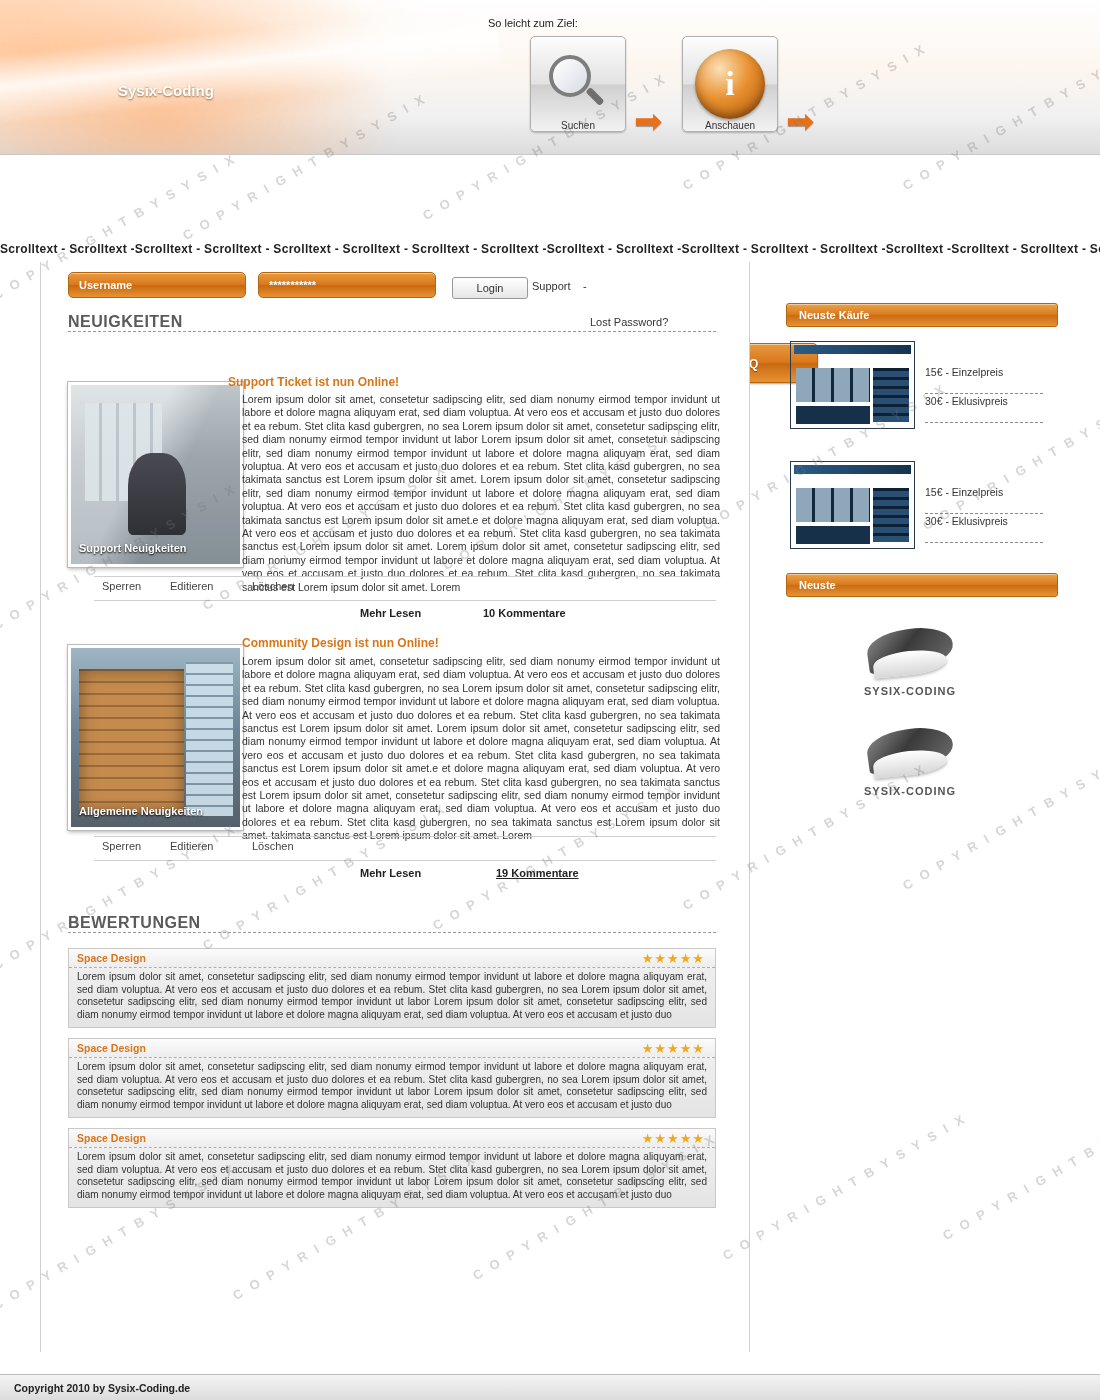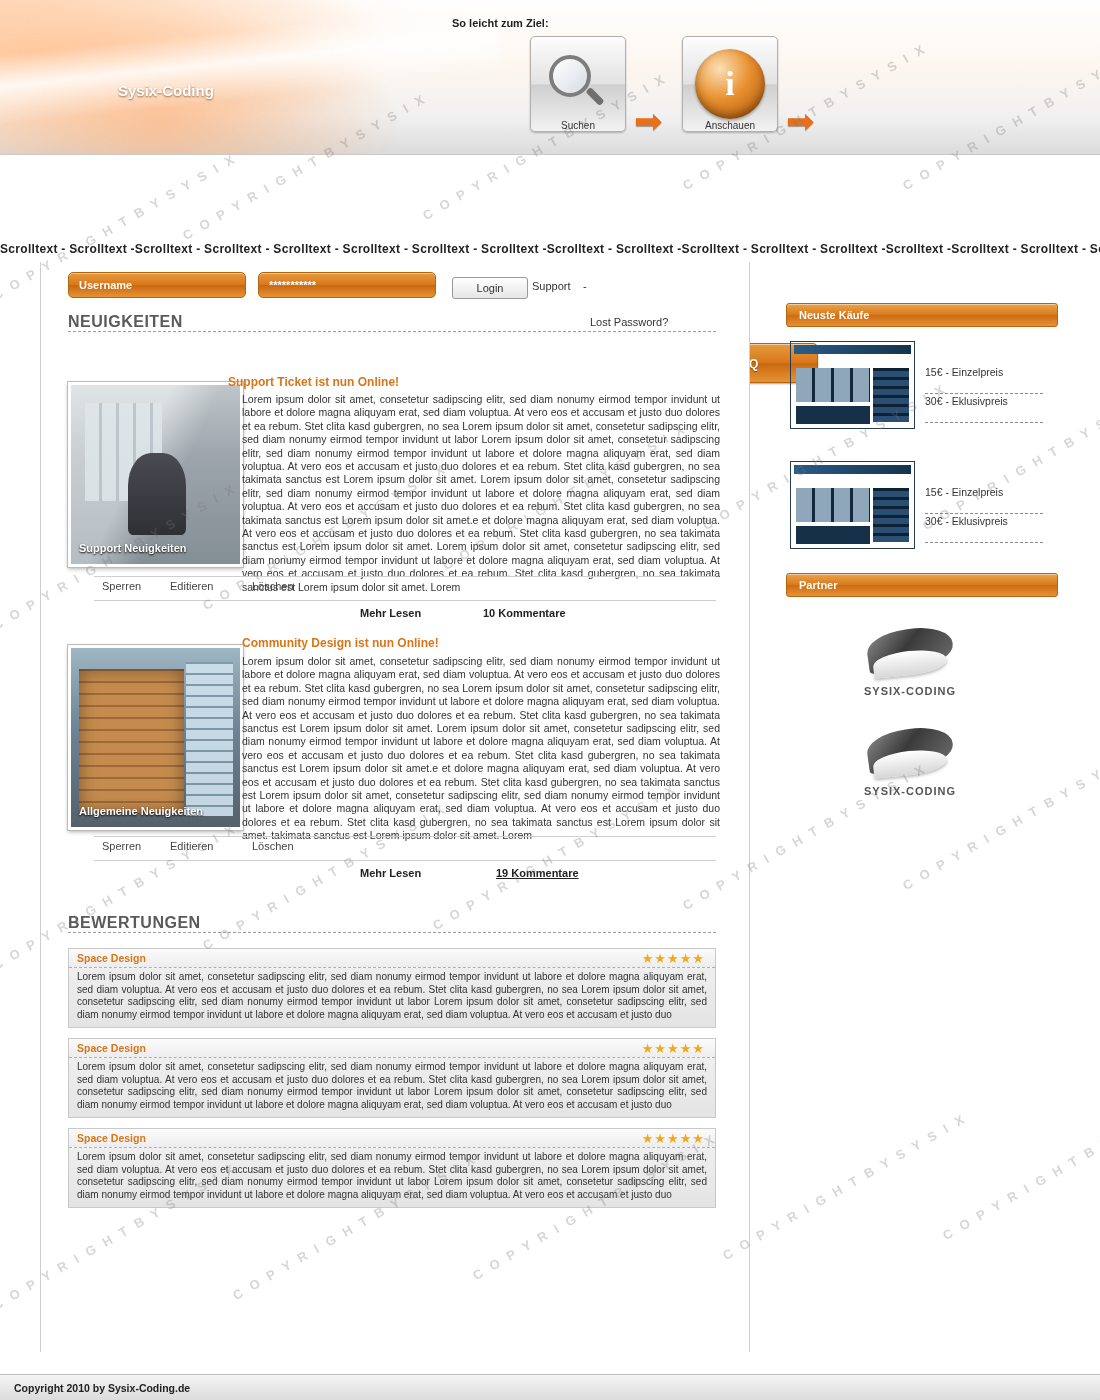--- a/index.html
+++ b/index.html
@@ -40,21 +40,21 @@
   .swoosh:after{
     content:""; position:absolute; left:0; top:70px; width:520px; height:70px;
     background:linear-gradient(to bottom, rgba(255,255,255,0) 0%, rgba(255,255,255,.85) 45%, rgba(255,255,255,0) 100%);
     transform:rotate(-6deg);
   }
   .site-title {
     position:absolute; left:118px; top:82px; font-size:15px; color:#ffffff;
     font-weight:bold; text-shadow:0 1px 2px rgba(120,80,40,.8);
   }
   .howto-label {
-    position:absolute; left:452px; top:17px; font-size:11px; font-weight:bold; color:#222;
+    position:absolute; left:488px; top:17px; font-size:11px; font-weight:normal; color:#222;
   }
   .steps { position:absolute; left:530px; top:36px; width:420px; height:110px; }
   .step { position:absolute; text-align:center; width:96px; }
   .step .box {
     width:96px; height:96px; border:1px solid #b0b0b0; border-radius:5px;
     background:linear-gradient(to bottom,#fdfdfd 0%,#e2e2e2 50%,#cfcfcf 51%,#f2f2f2 100%);
     display:flex; align-items:center; justify-content:center;
     box-shadow:0 1px 2px rgba(0,0,0,.25);
   }
   .step .cap { font-size:10px; margin-top:-12px; color:#333; position:relative; z-index:2;}
@@ -371,21 +371,21 @@
 
 <div class="shot" style="left:790px; top:461px;">
   <div class="bar1"></div>
     <div class="thumbs"></div>
     <div class="side"></div>
     <div class="foot"></div>
 </div>
 <div class="price" style="left:925px; top:486px;">15€ - Einzelpreis</div>
 <div class="price" style="left:925px; top:515px;">30€ - Eklusivpreis</div>
 
-<div class="sidebar-head" style="left:786px; top:573px;">Partner</div>
+<div class="sidebar-head" style="left:786px; top:573px;">Neuste</div>
 
 <div class="partner-logo" style="left:810px; top:625px;">
   <div class="leaf"></div>
   <div class="pname">SYSIX-CODING</div>
 </div>
 <div class="partner-logo" style="left:810px; top:725px;">
   <div class="leaf"></div>
   <div class="pname">SYSIX-CODING</div>
 </div>
 

